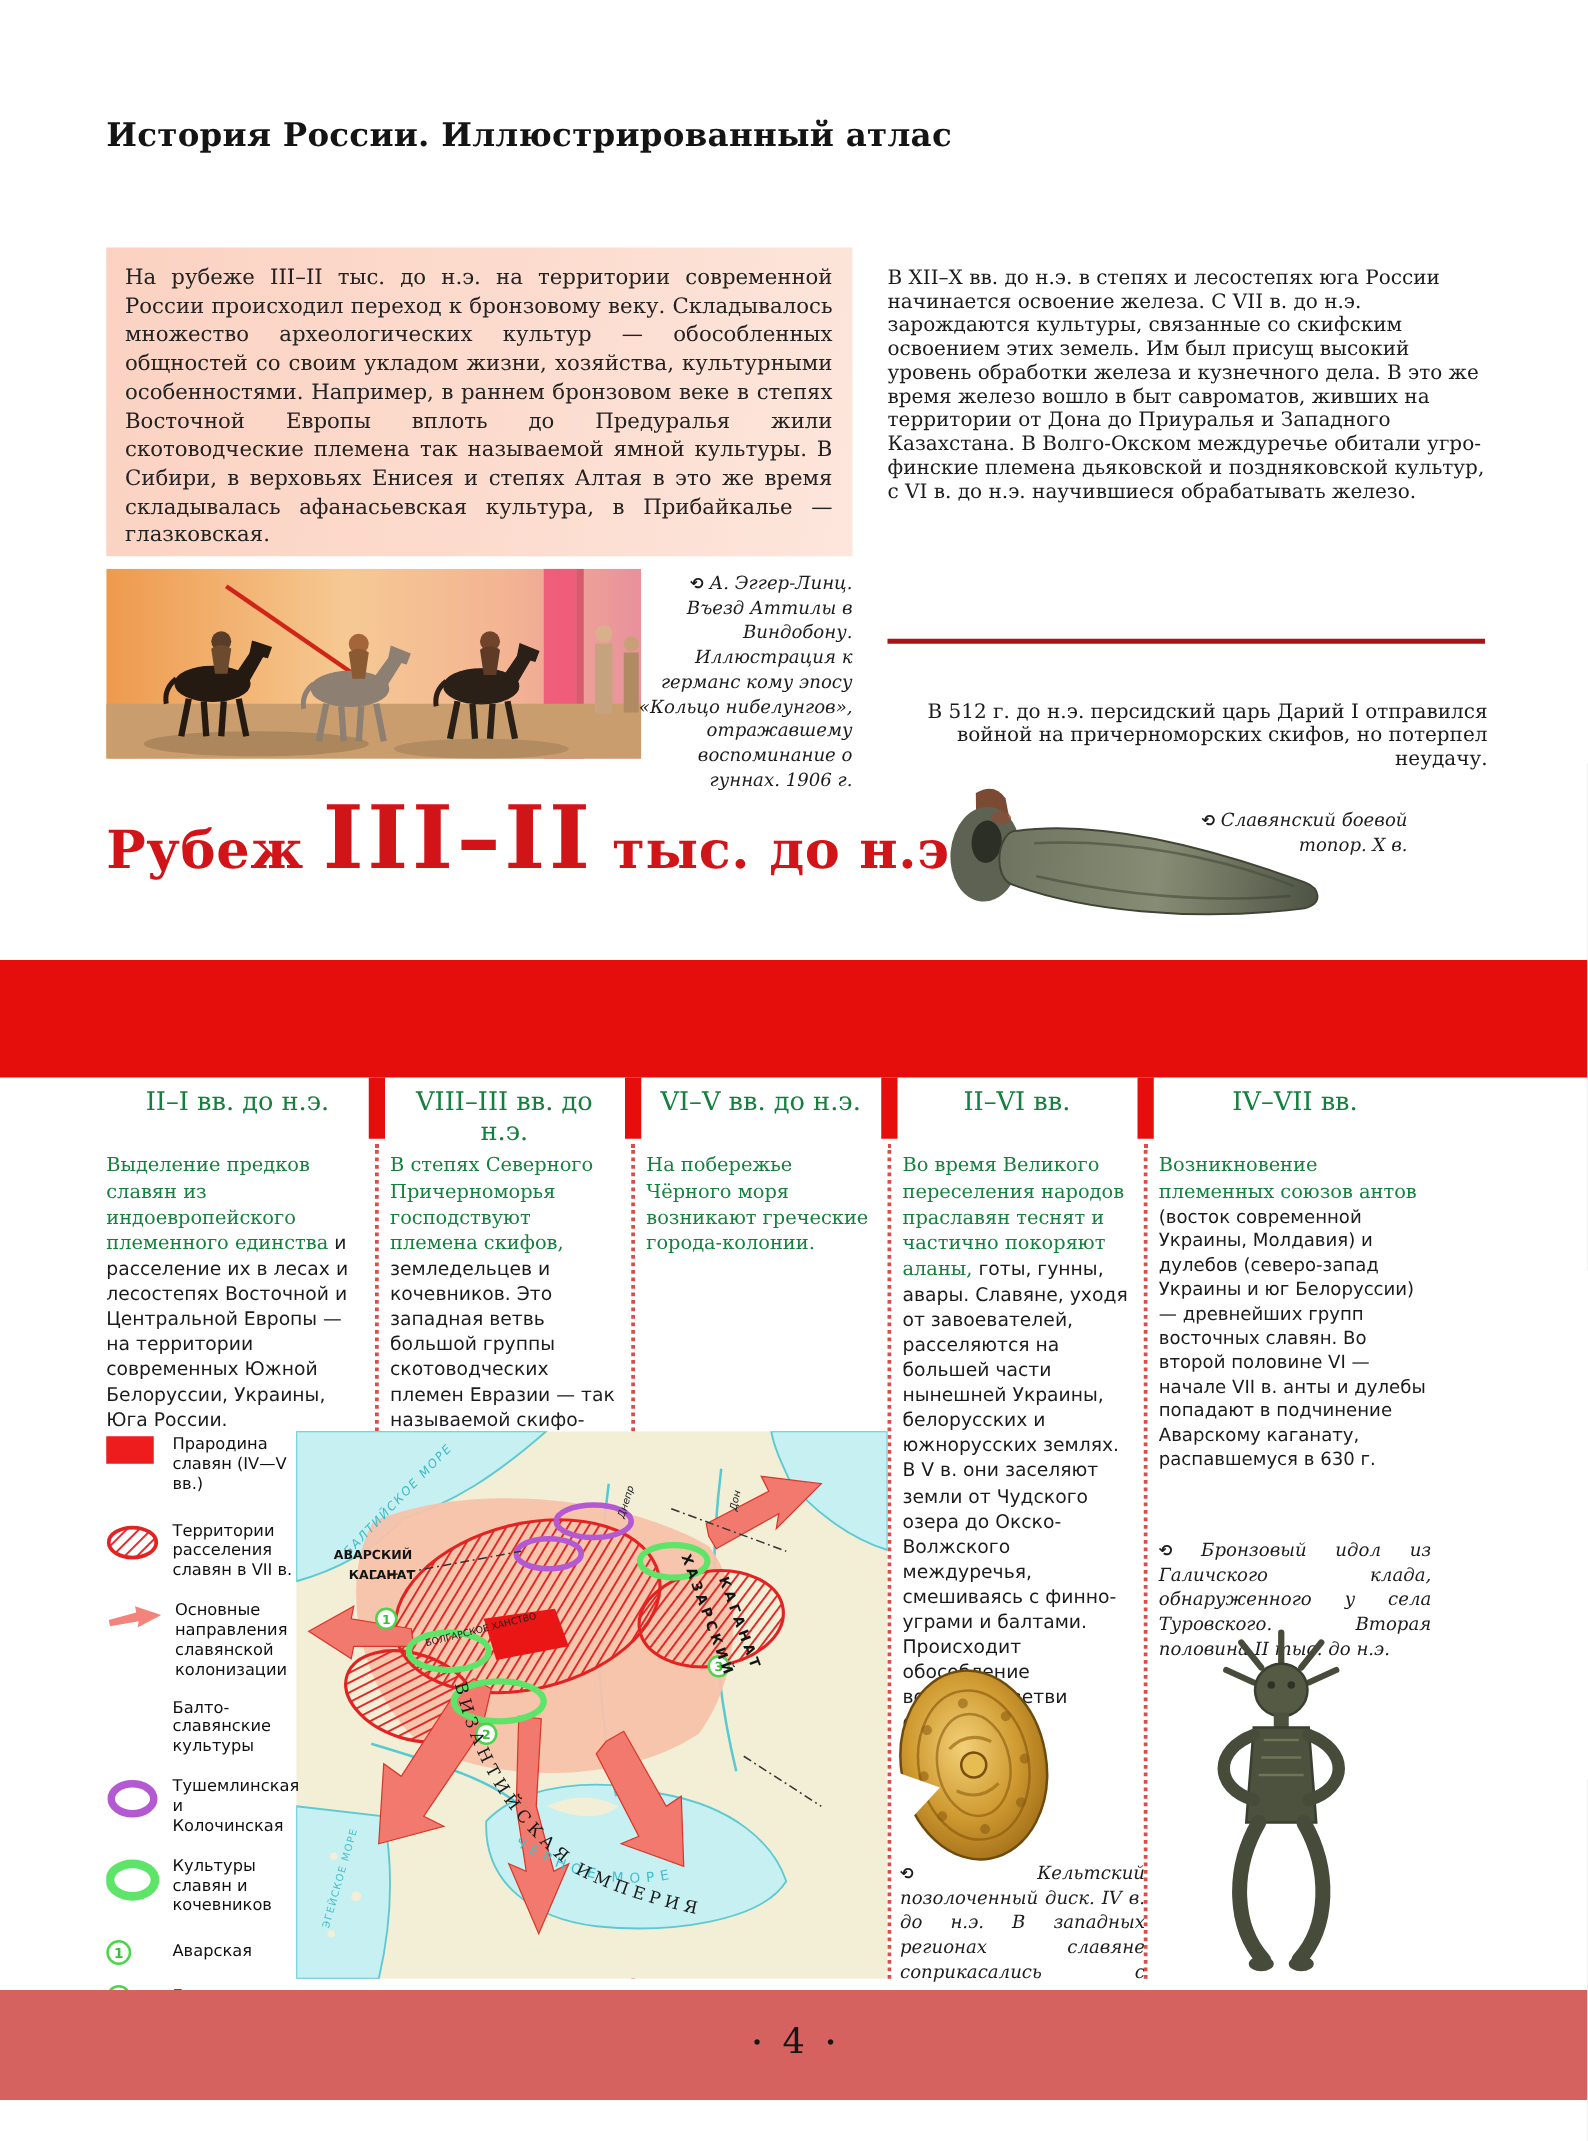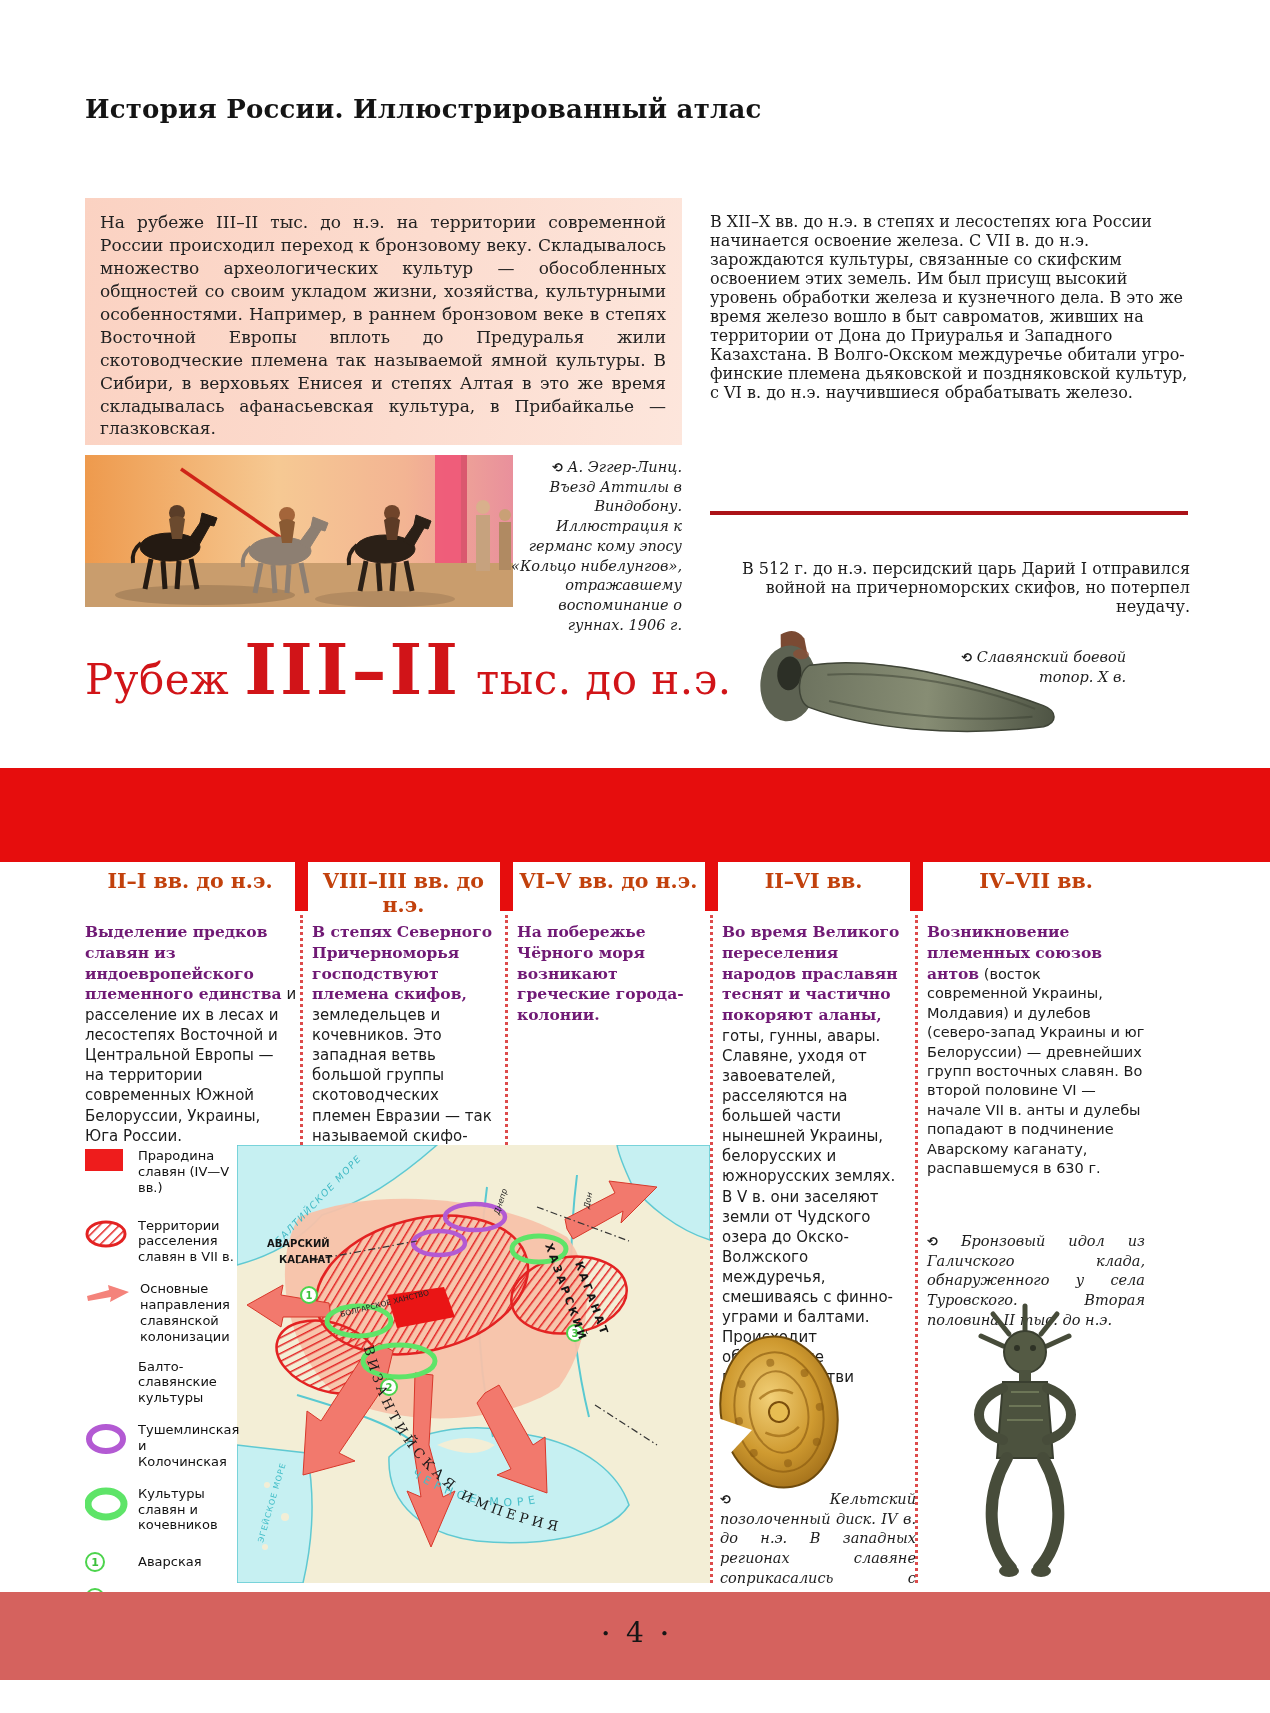--- a/index.html
+++ b/index.html
@@ -14,30 +14,30 @@
   .intro-right2{left:710px;top:543px;width:480px;text-align:right;}
   .red-rule{left:710px;top:511px;width:478px;height:4px;background:#ab1218;}
   .painting{left:85px;top:455px;width:428px;height:152px;}
   .caption{font-style:italic;font-size:14.5px;line-height:1.36;color:#1c1c1c;}
   .cap-painting{left:508px;top:458px;width:174px;text-align:right;}
   .cap-axe{left:948px;top:648px;width:178px;text-align:right;z-index:7;}
   .cap-idol{left:927px;top:1232px;width:218px;text-align:justify;}
   .cap-disc{left:720px;top:1490px;width:196px;text-align:justify;}
   .cap-icon{font-family:"DejaVu Sans",sans-serif;font-style:normal;font-weight:bold;font-size:13px;}
   .section-title{left:85px;top:628px;display:flex;align-items:baseline;gap:15px;color:#d11418;white-space:nowrap;}
-  .st1,.st3{font-size:42px;font-weight:normal;letter-spacing:.5px;}
+  .st1,.st3{font-size:42px;font-weight:bold;letter-spacing:.5px;}
   .st2{font-size:70px;font-weight:bold;letter-spacing:3px;}
   .red-band{left:0;top:768px;width:1270px;height:94px;background:#e60d0d;z-index:2;}
   .axe{left:745px;top:616px;width:330px;height:178px;z-index:6;}
   .tsep{top:862px;width:13px;height:49px;background:#e60d0d;z-index:3;}
-  .period{top:869px;font-size:20.5px;font-weight:bold;color:#c2410c;text-align:center;z-index:3;}
+  .period{top:869px;font-size:20.5px;font-weight:normal;color:#15803d;text-align:center;z-index:3;}
   .dotline{top:915px;height:668px;width:0;border-left:3px dotted #dd4b4b;z-index:1;}
   .colbody{top:922px;font-family:"DejaVu Sans",sans-serif;font-size:15px;line-height:1.34;color:#1b1b1b;}
   .colbody p{margin:0;}
-  .collead{font-family:"DejaVu Serif",serif;font-weight:bold;font-size:15.5px;color:#701a75;}
+  .collead{font-family:"DejaVu Serif",serif;font-weight:normal;font-size:15.5px;color:#15803d;}
   .legend{left:85px;top:1148px;width:152px;z-index:4;}
   .leg-item{display:flex;align-items:flex-start;gap:9px;}
   .leg-sym{flex:0 0 44px;display:flex;justify-content:flex-start;padding-top:1px;}
   .leg-label{font-family:"DejaVu Sans",sans-serif;font-size:13px;line-height:1.22;color:#111;}
   .sw-red{width:38px;height:22px;background:#ee1c1c;}
   .sw-pink{width:38px;height:24px;background:#f6c0ab;}
   .numcircle{width:16px;height:16px;border:2px solid #4cd44c;border-radius:50%;color:#3bbf3b;
       font-family:"DejaVu Sans",sans-serif;font-size:11px;font-weight:bold;display:flex;align-items:center;justify-content:center;}
   .map{left:237px;top:1145px;width:473px;height:438px;z-index:3;}
   .disc{left:712px;top:1326px;width:134px;height:172px;z-index:4;}

